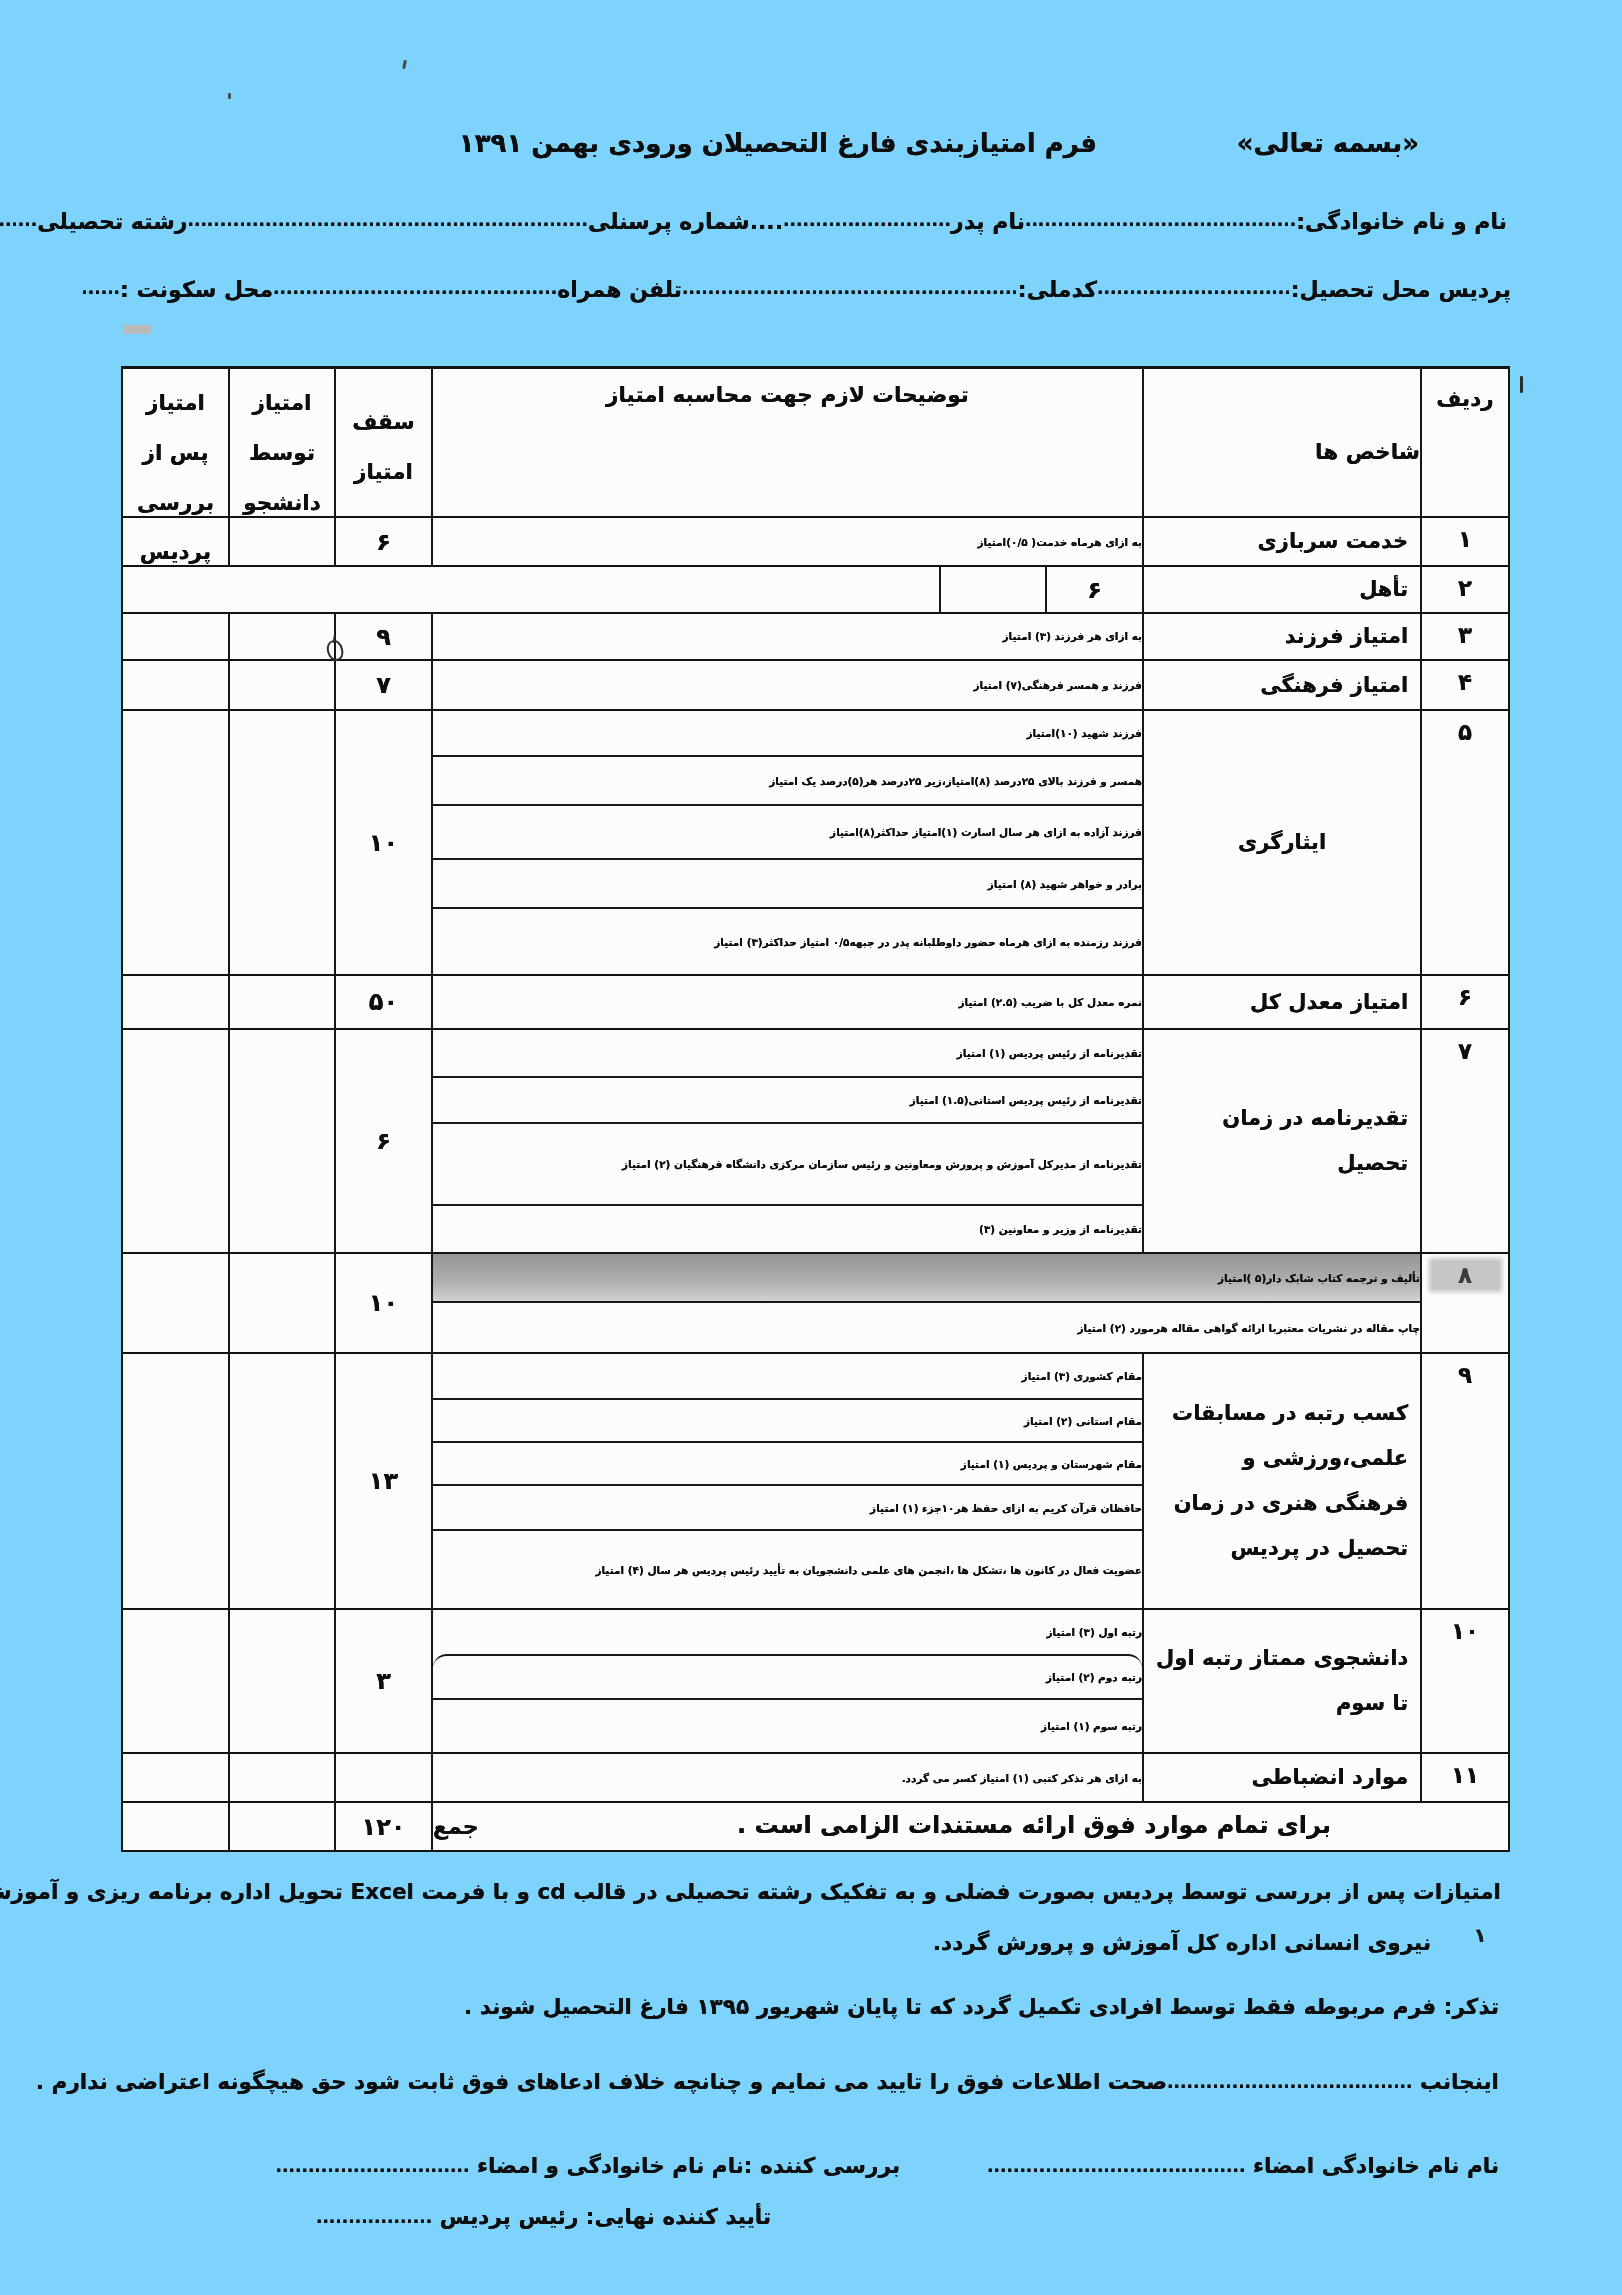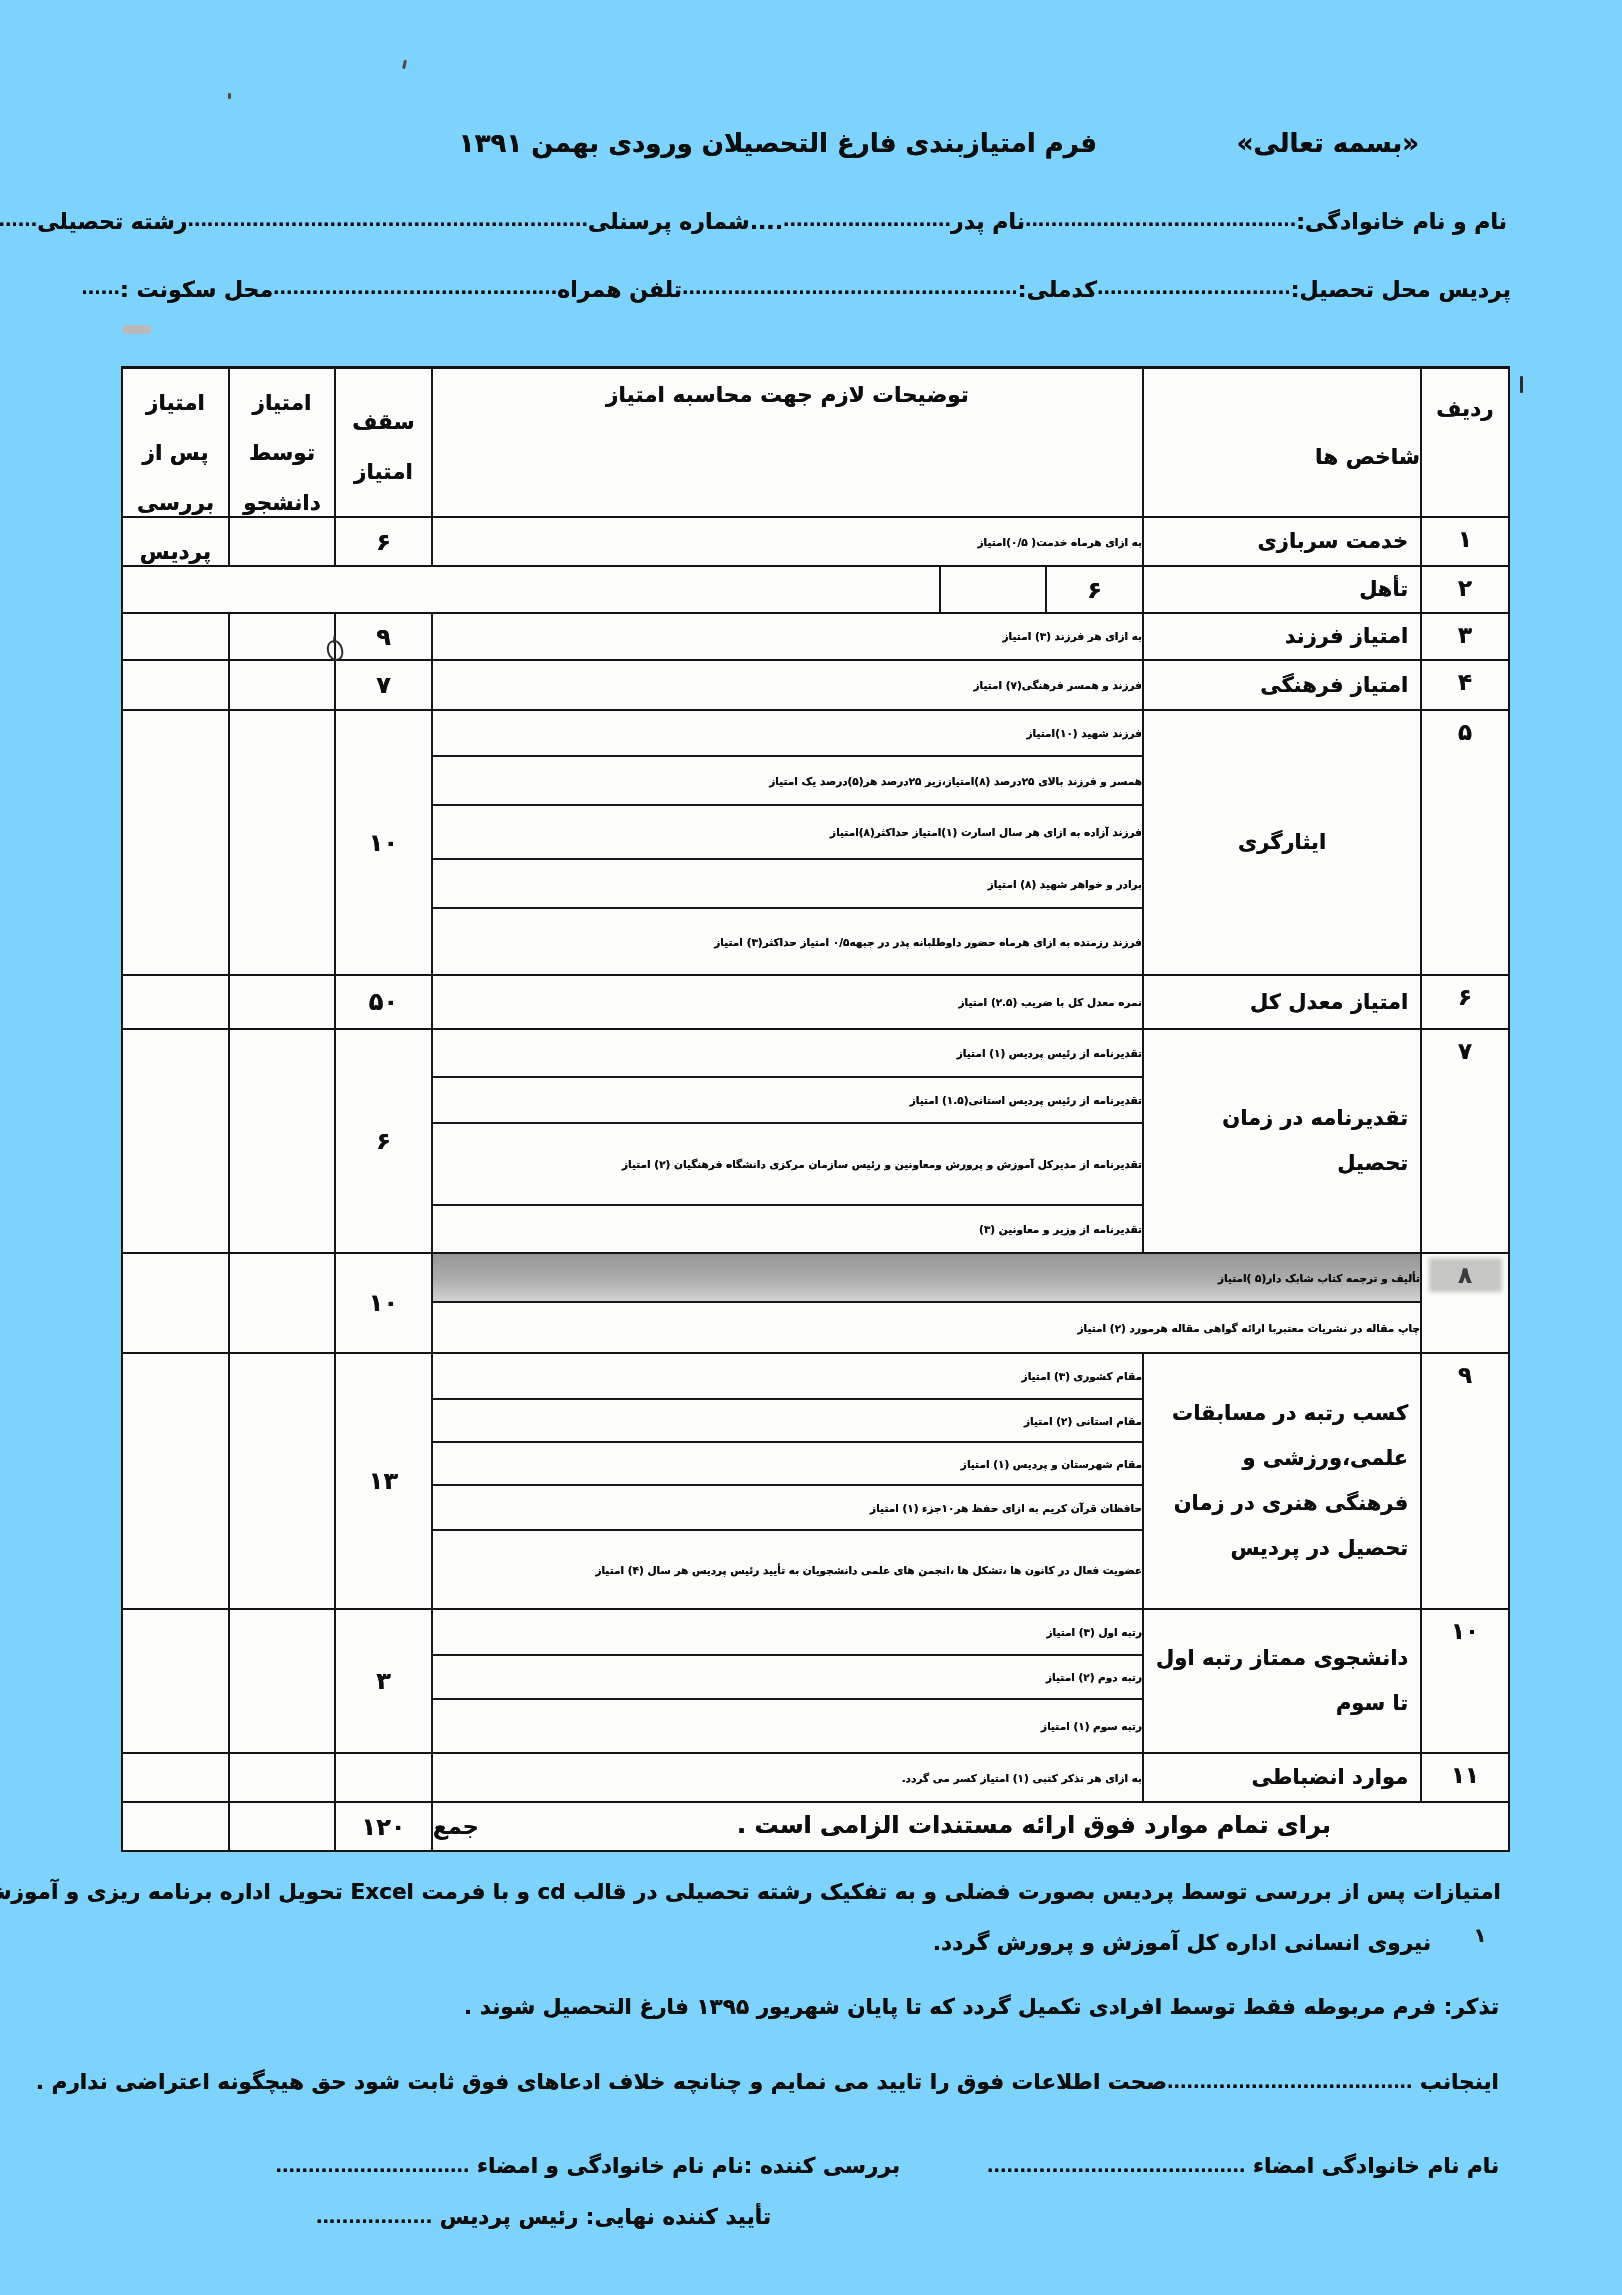--- a/index.html
+++ b/index.html
@@ -34,21 +34,21 @@
   .c-ind .ind-text{width:100%;text-align:right;padding:0 11.8px;font-size:21px;line-height:2.15;position:relative;z-index:1;box-sizing:border-box;}
   .center-ind .ind-text{text-align:center;padding:0 5.2px;}
   .c-det{flex:1;display:flex;flex-direction:column;}
   .c-det .sub{display:flex;align-items:center;border-top:2px solid #181818;}
   .c-det .sub:first-child{border-top:none;}
   .c-max{width:97px;display:flex;align-items:center;justify-content:center;font-size:24px;}
   .c-stu{width:106px;}
   .c-rev{width:105px;}
   
   .hrow{height:147px;}
-  .hrow .cell{text-align:center;padding-top:27px;font-size:21.6px;}
+  .hrow .cell{text-align:center;padding-top:17px;font-size:21.6px;}
   .hrow .h-max,.hrow .h-stu,.hrow .h-rev{line-height:2.3;padding-top:9.2px;}
   .hrow .h-det{padding-top:13px;}
   
   .sumrow{height:47px;}
   .c-merged{flex:1;display:flex;align-items:center;justify-content:flex-end;padding-left:0;padding-right:196px;font-size:22px;box-sizing:border-box;border-left:2px solid #161616;}
   
   .smudged .c-det .sub:first-child{background:linear-gradient(180deg,#969696 0%,#adadad 55%,#d2d2d2 100%);}
   .smudged .c-ind::before{content:"";position:absolute;left:0;right:0;top:0;height:52%;
     background:linear-gradient(180deg,#9b9b9b 0%,#bdbdbd 70%,rgba(210,210,210,0) 100%);}
   .smudged .c-no::before{content:"";position:absolute;top:3.9px;left:6.5px;right:6.5px;height:34px;
@@ -251,21 +251,21 @@
         </div>
         <div class="rgroup">
           <div class="cell c-no">۱۰</div>
           <div class="cell c-ind">
             <div class="ind-text">دانشجوی ممتاز رتبه اول تا سوم</div>
           </div>
           <div class="cell c-det">
             <div class="sub" style="min-height: 44px;">
               <div>رتبه اول (۳) امتیاز</div>
             </div>
-            <div class="sub" style="min-height: 42px;">
+            <div class="sub" style="min-height: 42px; border-radius: 14px;">
               <div>رتبه دوم (۲) امتیاز</div>
             </div>
             <div class="sub" style="min-height: 52px;">
               <div>رتبه سوم (۱) امتیاز</div>
             </div>
           </div>
           <div class="cell c-max">۳</div>
           <div class="cell c-stu"></div>
           <div class="cell c-rev"></div>
         </div>

